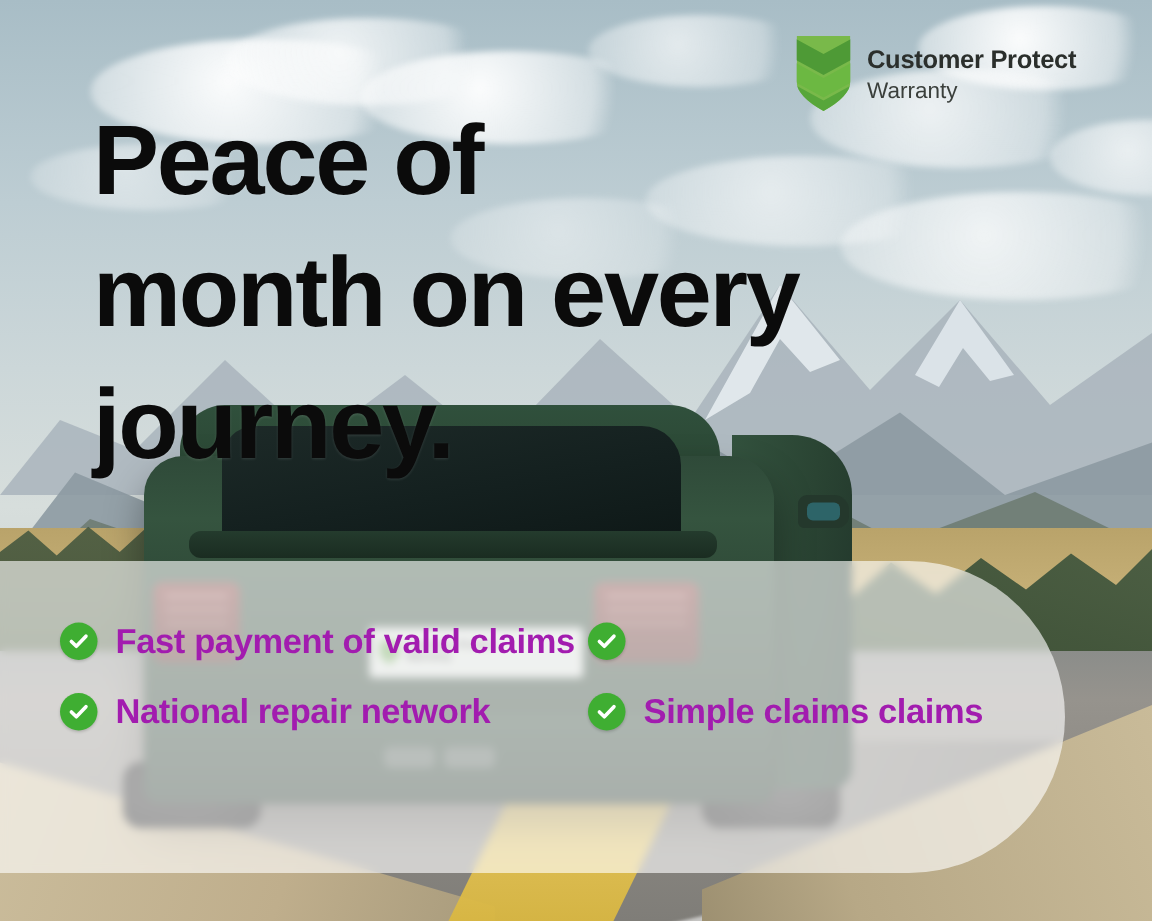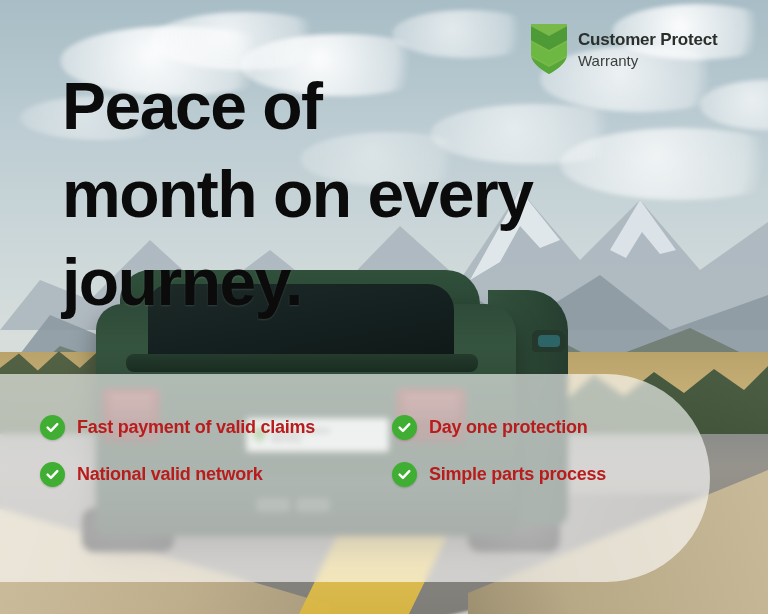--- a/index.html
+++ b/index.html
@@ -248,23 +248,23 @@
     height: 25px;
     border-radius: 50%;
     background: #3fae32;
     display: flex;
     align-items: center;
     justify-content: center;
     box-shadow: 0 1px 2px rgba(0,0,0,.18);
   }
   .check svg { display:block; }
   .benefit-label {
-    font-size: 18px;
+    font-size: 23px;
     font-weight: 700;
-    color: #b91c1c;
+    color: #a21caf;
     letter-spacing: -0.25px;
     white-space: nowrap;
   }
 </style>
 </head>
 <body>
 
 <div id="banner">
 
   <div class="bg-layer sky">
@@ -368,33 +368,32 @@
           </svg>
       </span>
       <span class="benefit-label">Fast payment of valid claims</span>
     </div>
     <div class="benefit">
       <span class="check">
         <svg width="15" height="15" viewBox="0 0 15 15">
             <path d="M2.6 7.6 L5.9 10.9 L12.3 4.1" fill="none" stroke="#ffffff" stroke-width="2.4" stroke-linecap="round" stroke-linejoin="round"></path>
           </svg>
       </span>
-      <span class="benefit-label">Day one protection</span>
     </div>
     <div class="benefit">
       <span class="check">
         <svg width="15" height="15" viewBox="0 0 15 15">
             <path d="M2.6 7.6 L5.9 10.9 L12.3 4.1" fill="none" stroke="#ffffff" stroke-width="2.4" stroke-linecap="round" stroke-linejoin="round"></path>
           </svg>
       </span>
-      <span class="benefit-label">National valid network</span>
+      <span class="benefit-label">National repair network</span>
     </div>
     <div class="benefit">
       <span class="check">
         <svg width="15" height="15" viewBox="0 0 15 15">
             <path d="M2.6 7.6 L5.9 10.9 L12.3 4.1" fill="none" stroke="#ffffff" stroke-width="2.4" stroke-linecap="round" stroke-linejoin="round"></path>
           </svg>
       </span>
-      <span class="benefit-label">Simple parts process</span>
+      <span class="benefit-label">Simple claims claims</span>
     </div>
   </div>
 
 </div>
 
 </body></html>

